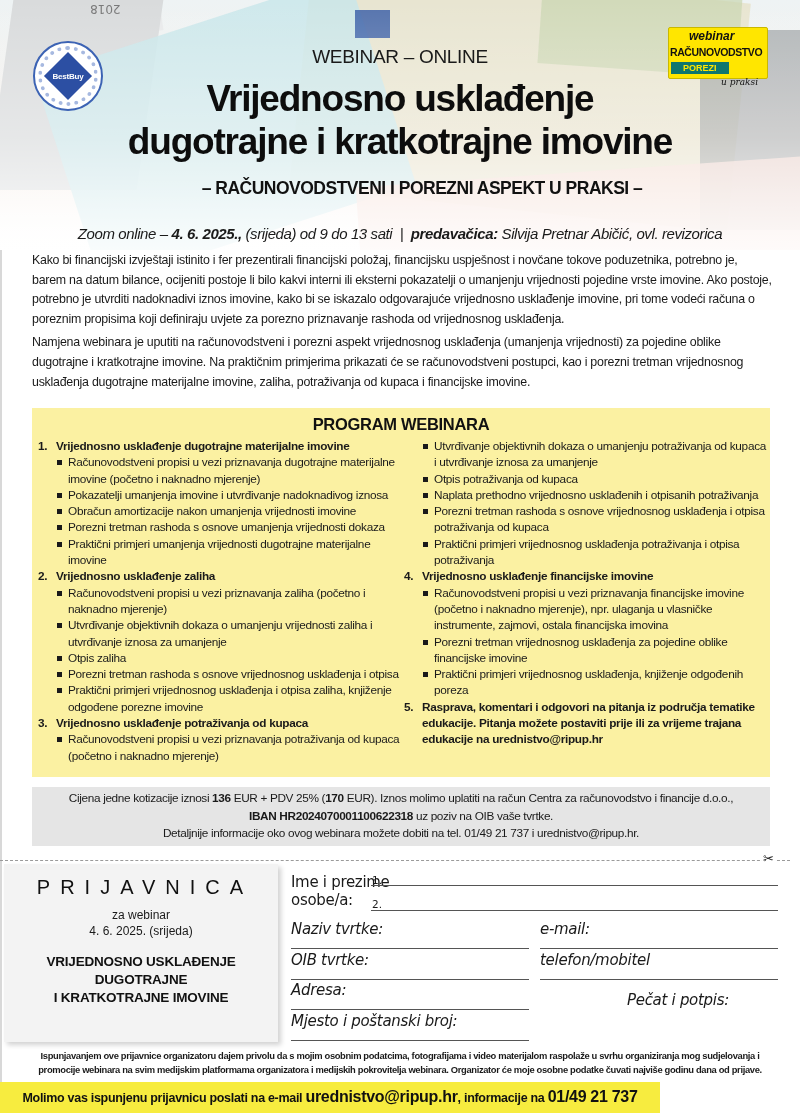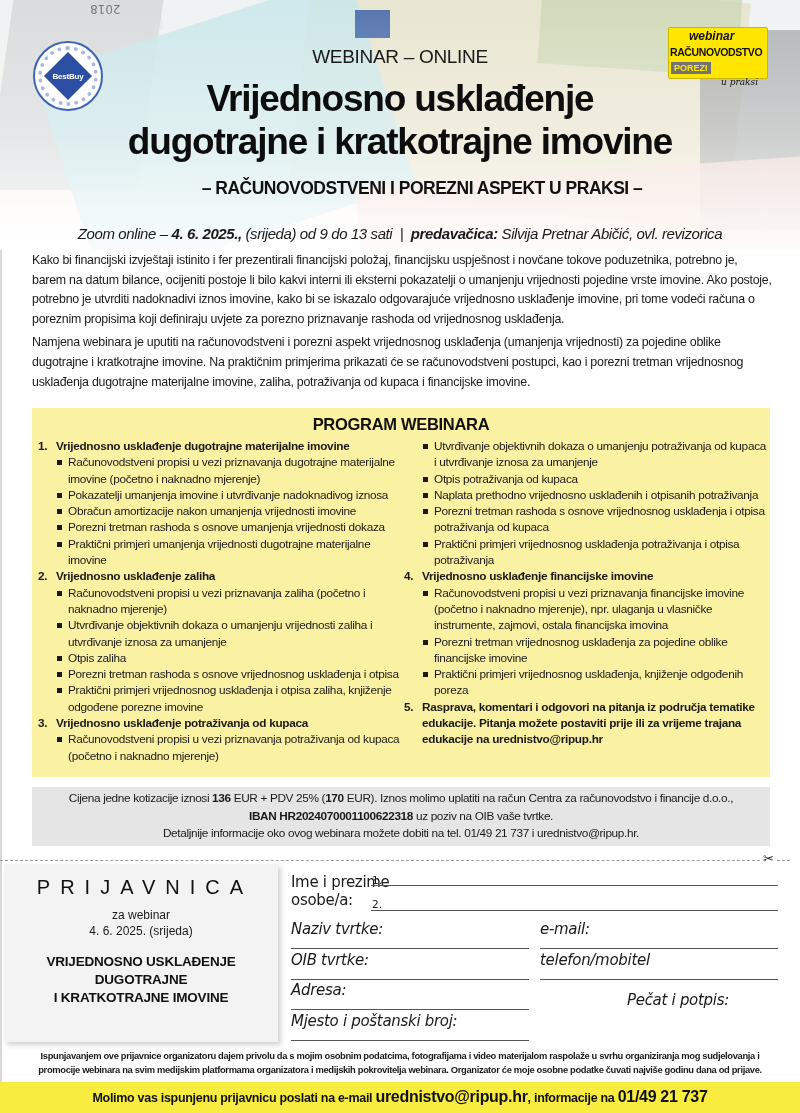--- a/index.html
+++ b/index.html
@@ -35,21 +35,21 @@
     position: absolute; font-size: 8px; font-weight: bold; color: #ffffff; letter-spacing: -.2px;
   }
   .bestbuy .ring-text { position: absolute; inset: 3px; border-radius: 50%; border: 4px dotted #6d8ccd; opacity: .6; }
 
   .rp-logo {
     position: absolute; left: 668px; top: 27px; width: 100px; height: 52px; background: #ffe600;
     border: 1px solid #c9b800; border-radius: 2px;
   }
   .rp-logo .w { position: absolute; left: 20px; top: 1px; font-size: 12px; font-weight: bold; font-style: italic; color: #111; }
   .rp-logo .r { position: absolute; left: 1px; top: 18px; font-size: 10.5px; font-weight: bold; color: #111; letter-spacing: -.4px; }
-  .rp-logo .p { position: absolute; left: 2px; top: 34px; background: #737373; color: #ffe600; font-size: 9px; font-weight: bold; padding: 1px 3px; }
+  .rp-logo .p { position: absolute; left: 2px; top: 34px; background: #0f766e; color: #ffe600; font-size: 9px; font-weight: bold; padding: 1px 12px; }
   .rp-logo .u { position: absolute; left: 52px; top: 34px; font-size: 9px; font-style: italic; color: #111; font-family: "DejaVu Serif", serif; margin-top: 15px; }
 
   .hero-text { position: absolute; left: 0; top: 0; width: 800px; text-align: center; }
   .webinar-online { position: absolute; top: 46px; width: 100%; font-size: 19px; letter-spacing: -.3px; color: #1a1a1a; }
   .title { position: absolute; top: 77px; width: 100%; font-size: 37px; line-height: 43px; font-weight: bold; color: #0d0d0d; letter-spacing: -1.2px; }
   .subtitle { position: absolute; top: 178px; width: 100%; font-size: 17.5px; font-weight: bold; color: #111; letter-spacing: -.5px; padding-left: 44px; }
   .meta-line { position: absolute; top: 225px; width: 100%; font-size: 15px; font-style: italic; color: #1a1a1a; letter-spacing: -.4px; }
   .meta-line b { font-weight: bold; }
 
   
@@ -96,21 +96,21 @@
   .form { position: absolute; left: 0; top: 0; width: 800px; height: 1113px; pointer-events: none; }
   .form * { pointer-events: auto; }
   .f-label { position: absolute; font-size: 15px; color: #1a1a1a; font-family: "DejaVu Sans", sans-serif; letter-spacing: -.3px; }
   .f-label.it { font-style: italic; }
   .f-line { position: absolute; border-bottom: 1px solid #555; height: 1px; }
   .f-num { position: absolute; font-size: 10.5px; font-family: "DejaVu Sans", sans-serif; }
 
   
   .consent { position: absolute; left: 20px; top: 1049px; width: 760px; text-align: center; font-size: 9.4px; line-height: 14px; font-weight: bold; color: #1a1a1a; letter-spacing: -.35px; }
   .footer-bar {
-    position: absolute; left: 0; top: 1082px; width: 800px; height: 31px; background: #f7ec3f;
+    position: absolute; left: 0; top: 1082px; width: 660px; height: 31px; background: #f7ec3f;
     text-align: center; font-size: 12.5px; font-weight: bold; line-height: 30px; color: #111; letter-spacing: -.3px;
   }
   .footer-bar .big { font-size: 16px; }
   .left-edge { position: absolute; left: 0; top: 0; width: 2px; height: 1113px; background: #d8d8d8; }
 </style>
 </head>
 <body>
 
 <div class="left-edge"></div>
 

